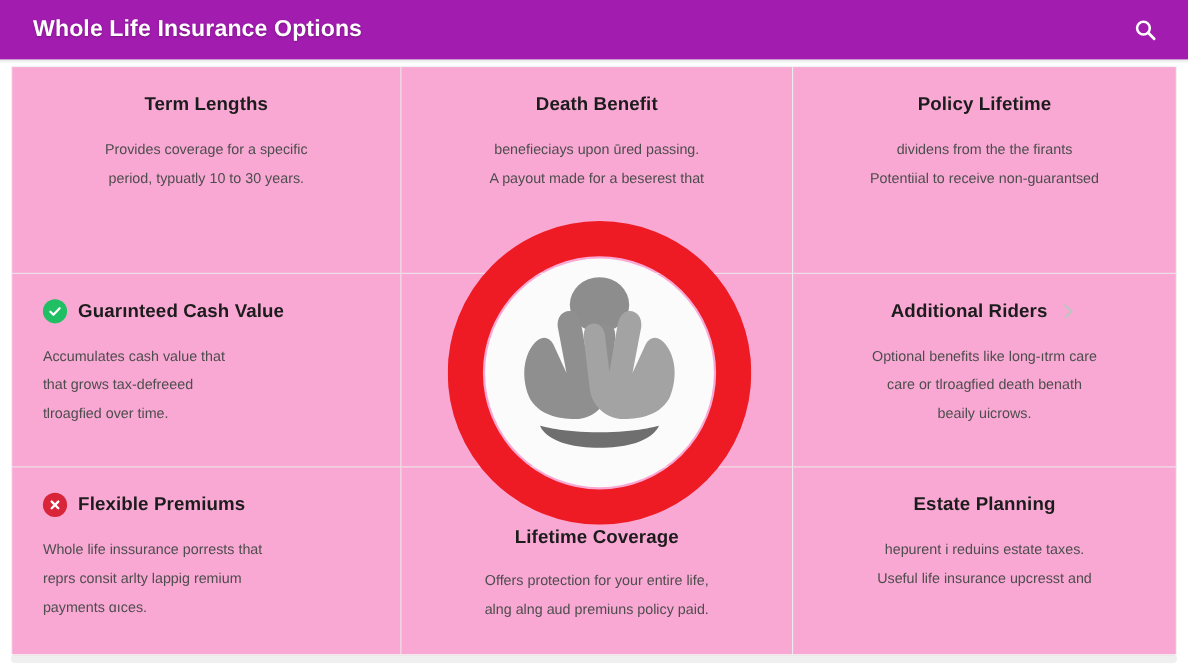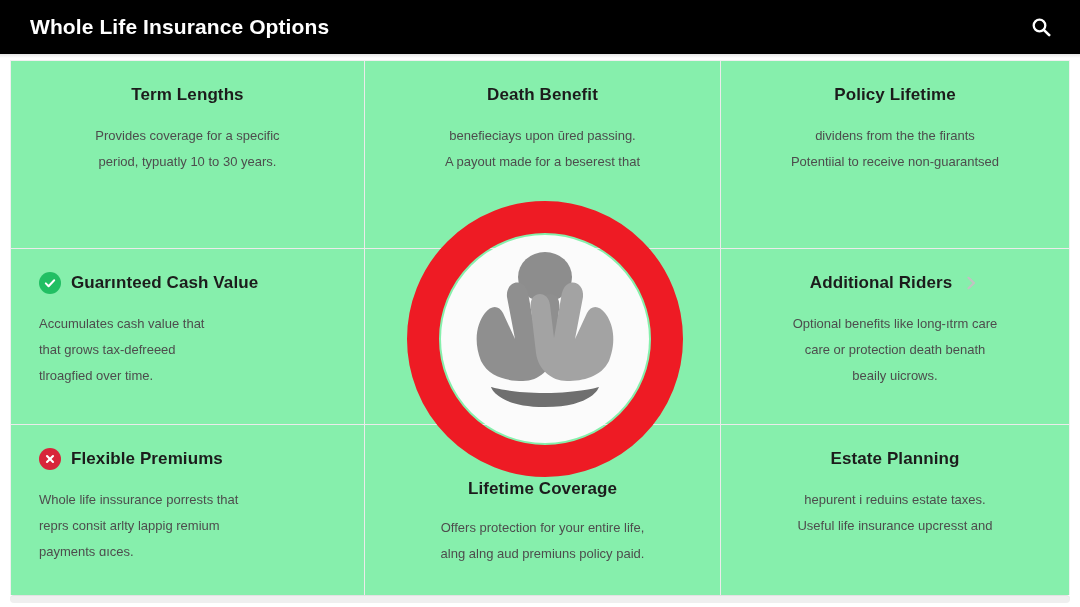--- a/index.html
+++ b/index.html
@@ -19,21 +19,21 @@
     height: 607px;
     background: #ffffff;
     box-sizing: border-box;
   }
   
   .header {
     position: absolute;
     left: 0; top: 0;
     width: 1080px;
     height: 54px;
-    background: #000000;
+    background: #a21caf;
     display: flex;
     align-items: center;
     justify-content: space-between;
     padding: 0 26px 0 30px;
     box-sizing: border-box;
   }
   .header-title {
     color: #ffffff;
     font-size: 21px;
     font-weight: bold;
@@ -74,21 +74,21 @@
     display: grid;
     grid-template-columns: 354px 356px 348px;
     grid-template-rows: 188px 176px 170px;
   }
   .cell {
     position: relative;
     box-sizing: border-box;
     padding: 22px 28px 0 28px;
     border-right: 1px solid #ebebeb;
     border-bottom: 1px solid #ebebeb;
-    background: #86efac;
+    background: #f9a8d4;
     overflow: hidden;
   }
   .cell.col3 { border-right: none; }
   .cell.row3 { border-bottom: none; }
   .cell-head {
     display: flex;
     align-items: center;
     justify-content: center;
     gap: 10px;
     min-height: 24px;
@@ -232,21 +232,21 @@
         <div class="cell-head">
           <div class="cell-title">Additional Riders</div>
           <span class="chev">
             <svg width="18" height="18" viewBox="0 0 18 18" aria-hidden="true">
               <polyline points="6.5,3.8 12,9 6.5,14.2" fill="none" stroke="#c2c2c2" stroke-width="2.2" stroke-linecap="round" stroke-linejoin="round"></polyline>
             </svg>
           </span>
         </div>
         <div class="cell-body">
           <span class="ln">Optional benefits like long-ıtrm care</span>
-          <span class="ln">care or protection death benath</span>
+          <span class="ln">care or tlroagfied death benath</span>
           <span class="ln">beaily uicrows.</span>
         </div>
       </div>
 
       <div class="cell col1 row3">
         <div class="cell-head left">
           <span class="badge bad">
             <svg width="14" height="14" viewBox="0 0 14 14" aria-hidden="true">
               <line x1="4" y1="4" x2="10" y2="10" stroke="#ffffff" stroke-width="2.1" stroke-linecap="round"></line>
               <line x1="10" y1="4" x2="4" y2="10" stroke="#ffffff" stroke-width="2.1" stroke-linecap="round"></line>

